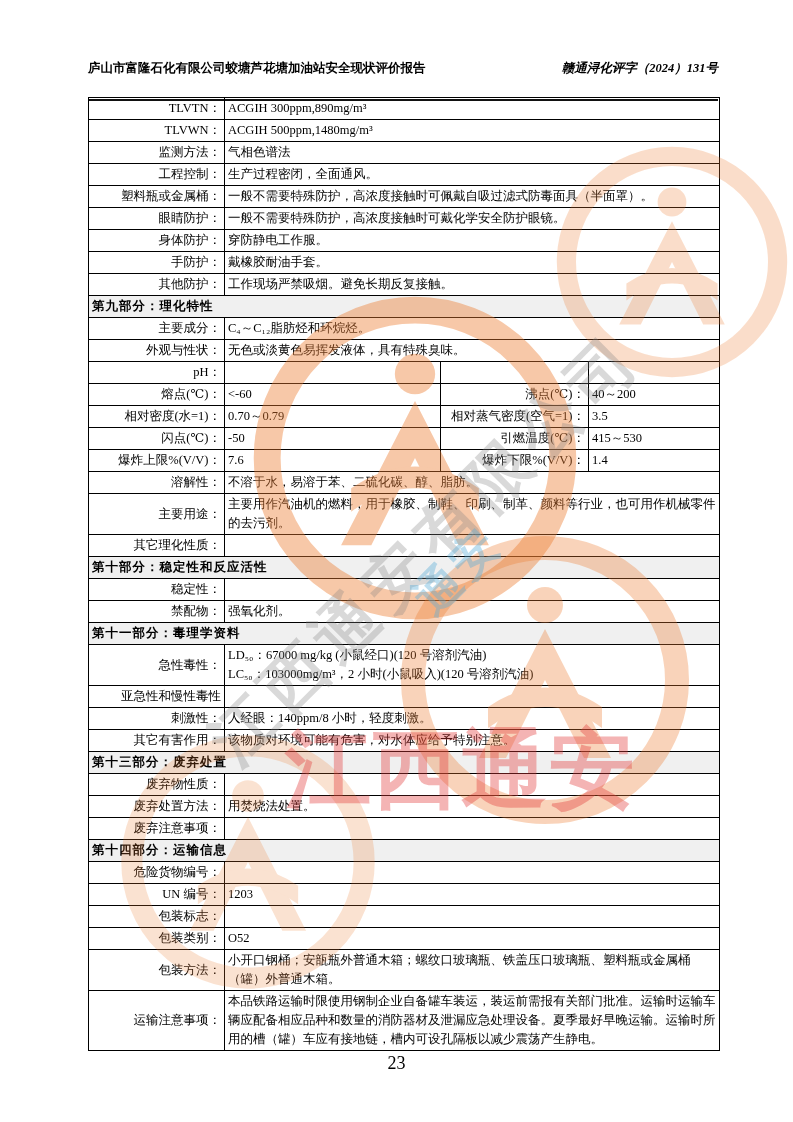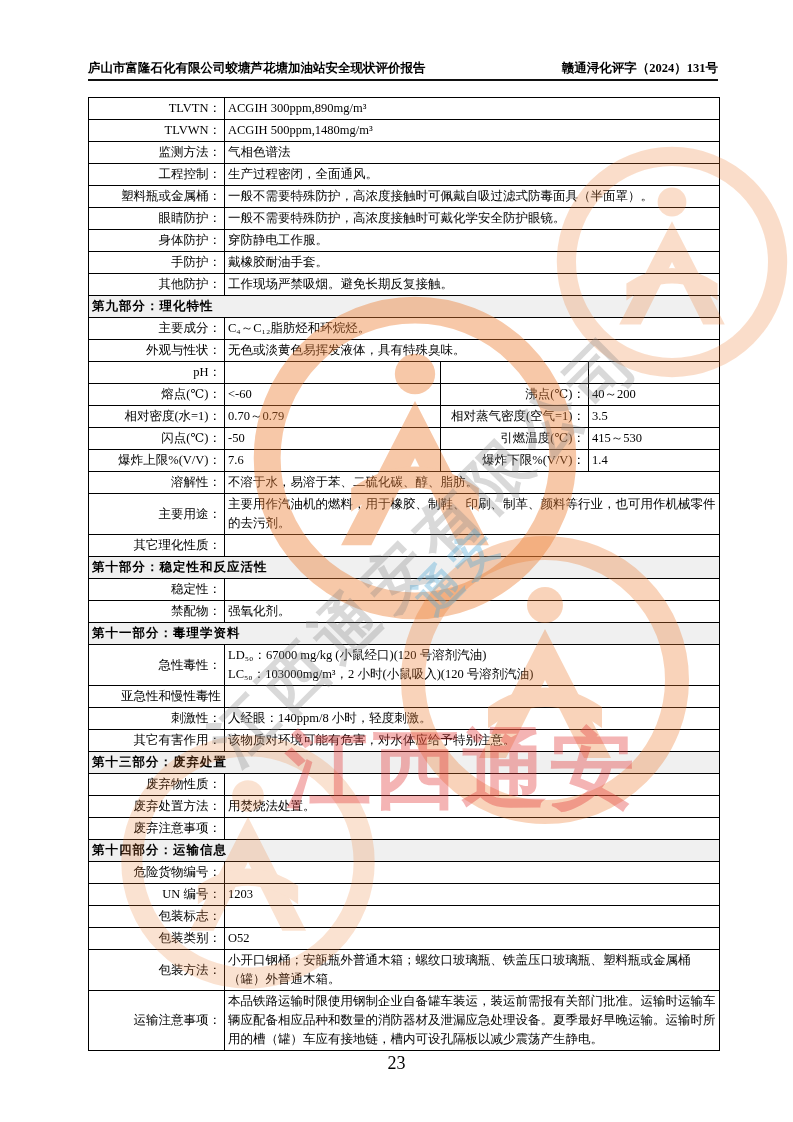--- a/index.html
+++ b/index.html
@@ -6,24 +6,24 @@
   .page{
     position:relative; width:793px; height:1122px; background:#ffffff;
     font-family:"Liberation Serif","DejaVu Serif","DejaVu Sans",serif;
     color:#000; overflow:hidden;
   }
   
   .header{
     position:absolute; left:88px; top:60px; width:630px;
     display:flex; justify-content:space-between; align-items:flex-end;
     font-weight:bold; font-size:12.5px; line-height:16px;
-    border-bottom:2px solid #111; padding-bottom:3px;
+    border-bottom:2px solid #111; padding-bottom:23px;
   }
   .header .left{max-width:440px;}
-  .header .right{white-space:nowrap;}
+  .header .right{white-space:nowrap;font-style:italic;}
   
   table.props{
     position:absolute; left:88px; top:97px; width:631px;
     border-collapse:collapse; table-layout:fixed;
   }
   table.props td{
     border:1px solid #000; font-size:12.5px; line-height:19px;
     padding:1px 3px; vertical-align:middle; word-break:break-all;
   }
   td.lbl{ text-align:right; white-space:nowrap; overflow:hidden; }

